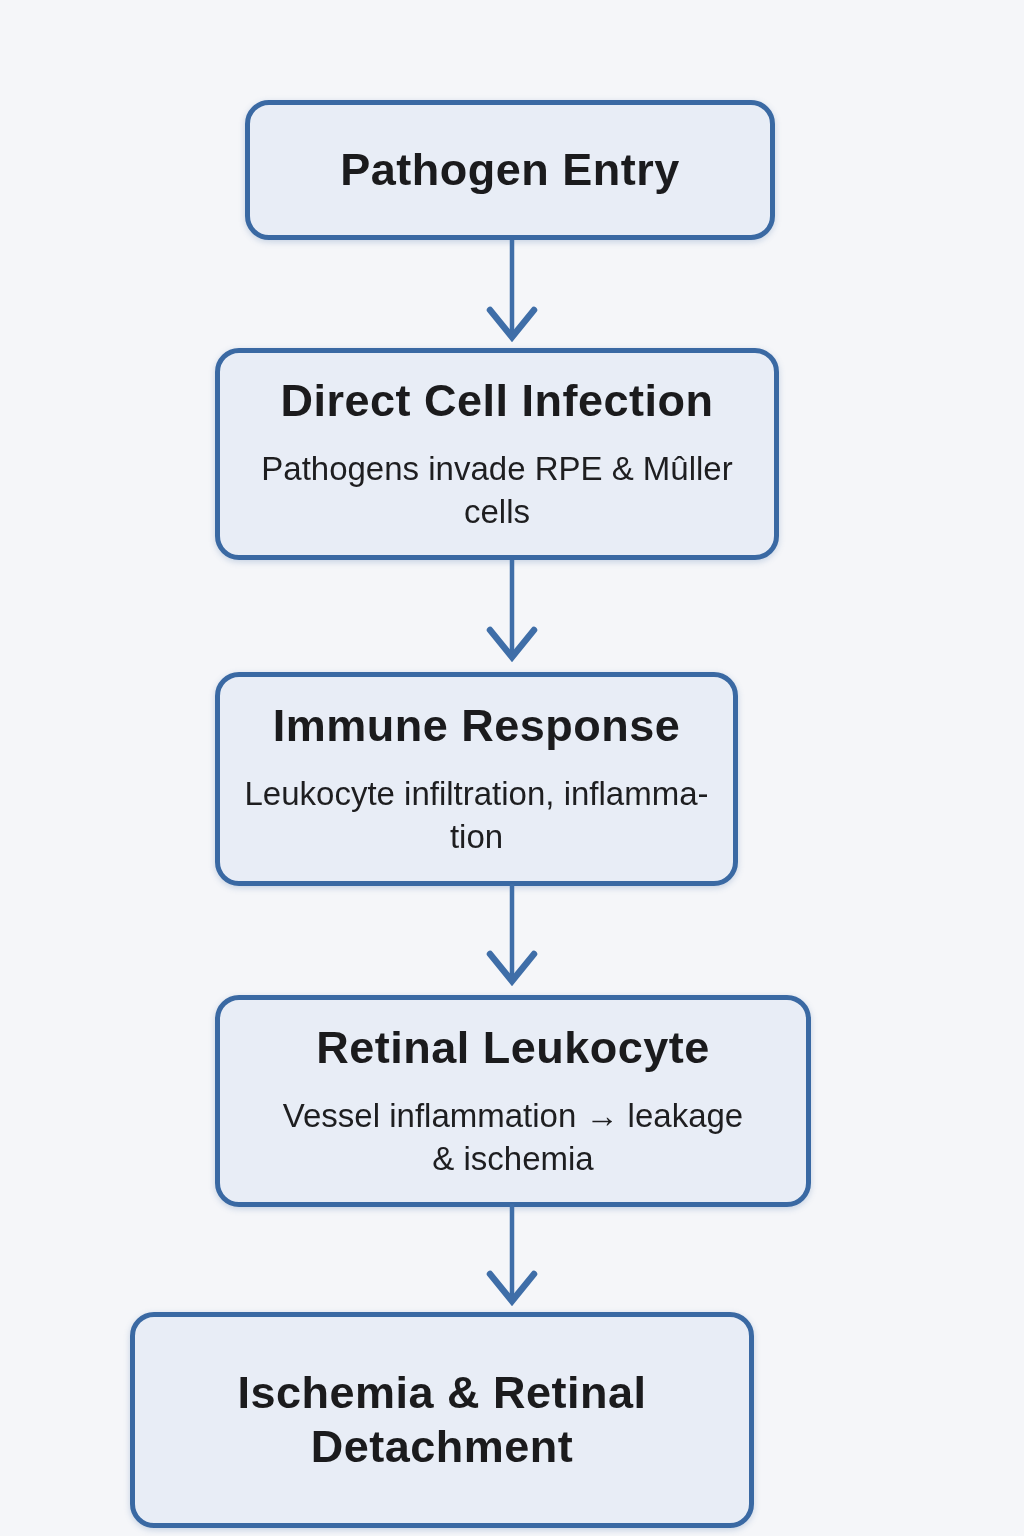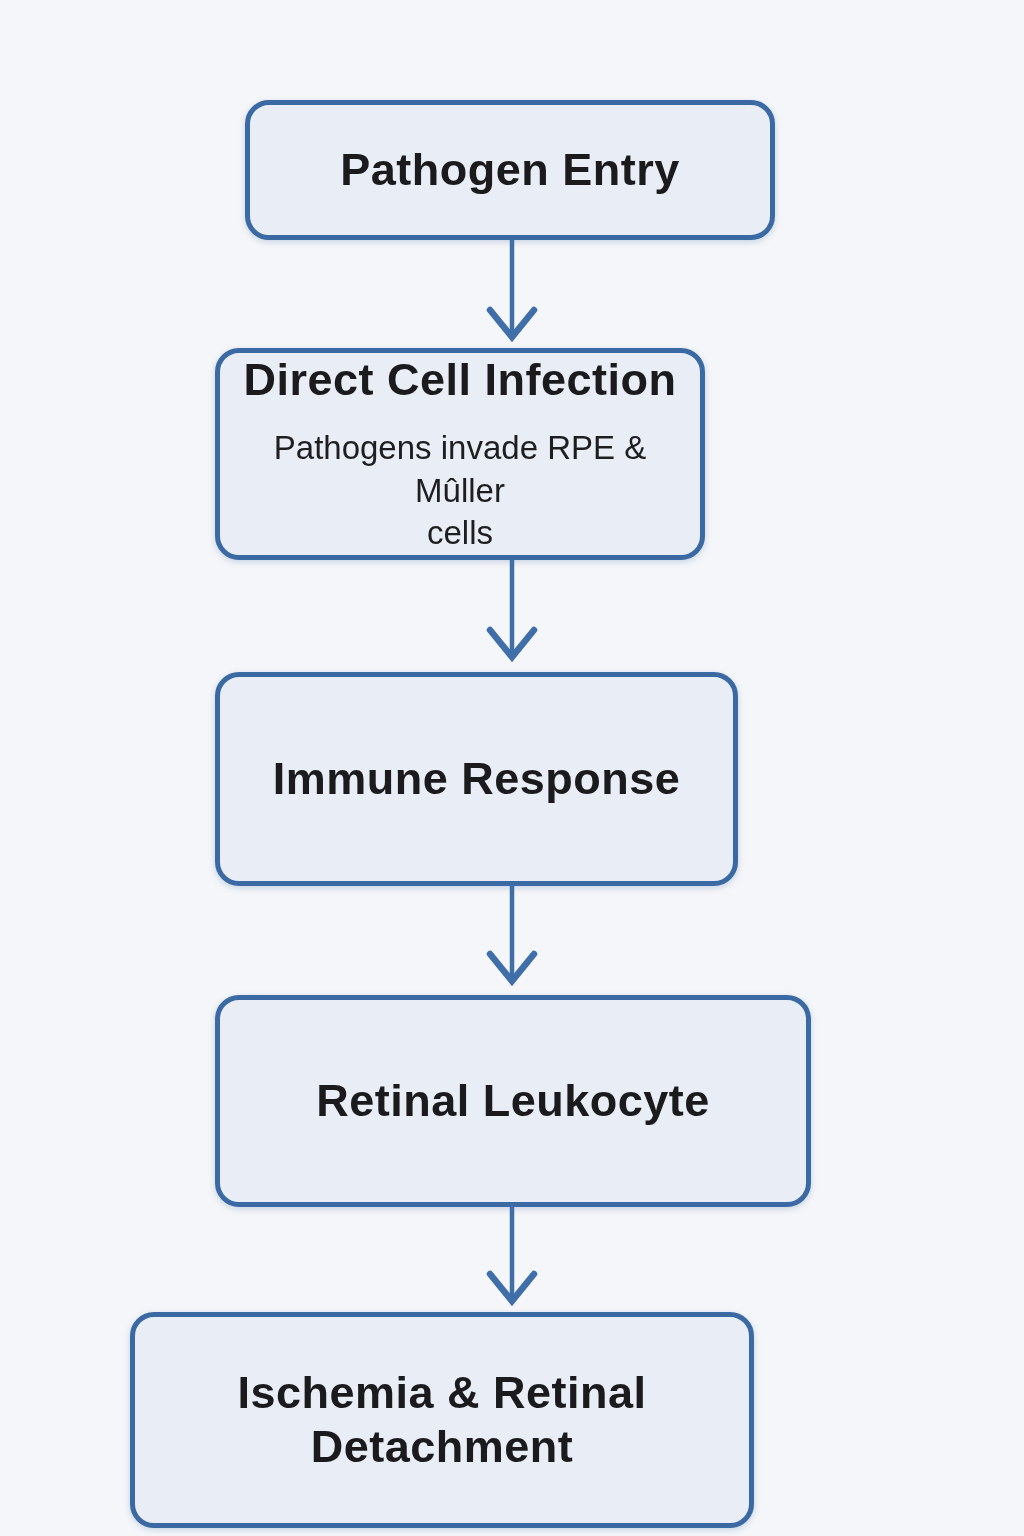--- a/index.html
+++ b/index.html
@@ -44,21 +44,21 @@
     font-size: 33px;
     line-height: 1.3;
     margin-top: 20px;
     color: #1e1e20;
     white-space: pre-line;
   }
   .node-subtitle:empty { display: none; }
 
   
   .node-1 { left: 245px; top: 100px;  width: 530px; height: 140px; }
-  .node-2 { left: 215px; top: 348px;  width: 490px; height: 212px; }
+  .node-2 { left: 215px; top: 348px;  width: 564px; height: 212px; }
   .node-3 { left: 215px; top: 672px;  width: 523px; height: 214px; }
   .node-4 { left: 215px; top: 995px;  width: 596px; height: 212px; }
   .node-5 { left: 130px; top: 1312px; width: 624px; height: 216px; }
 
   .flow-arrow {
     position: absolute;
     left: 480px;
     width: 64px;
     height: 104px;
   }
@@ -88,29 +88,33 @@
 cells</div>
   </div>
 
   <svg class="flow-arrow arrow-2" viewBox="0 0 64 104">
     <line x1="32" y1="0" x2="32" y2="94" stroke="#3f6ea8" stroke-width="4.5"></line>
     <polyline points="10,70 32,97 54,70" fill="none" stroke="#3f6ea8" stroke-width="6.5" stroke-linecap="round" stroke-linejoin="miter"></polyline>
   </svg>
 
   <div class="node node-3">
     <div class="node-title">Immune Response</div>
+    <div class="node-subtitle">Leukocyte infiltration, inflamma-
+tion</div>
   </div>
 
   <svg class="flow-arrow arrow-3" viewBox="0 0 64 104">
     <line x1="32" y1="0" x2="32" y2="94" stroke="#3f6ea8" stroke-width="4.5"></line>
     <polyline points="10,70 32,97 54,70" fill="none" stroke="#3f6ea8" stroke-width="6.5" stroke-linecap="round" stroke-linejoin="miter"></polyline>
   </svg>
 
   <div class="node node-4">
     <div class="node-title">Retinal Leukocyte</div>
+    <div class="node-subtitle">Vessel inflammation → leakage
+&amp; ischemia</div>
   </div>
 
   <svg class="flow-arrow arrow-4" viewBox="0 0 64 104">
     <line x1="32" y1="0" x2="32" y2="94" stroke="#3f6ea8" stroke-width="4.5"></line>
     <polyline points="10,70 32,97 54,70" fill="none" stroke="#3f6ea8" stroke-width="6.5" stroke-linecap="round" stroke-linejoin="miter"></polyline>
   </svg>
 
   <div class="node node-5">
     <div class="node-title">Ischemia &amp; Retinal Detachment</div>
   </div>

